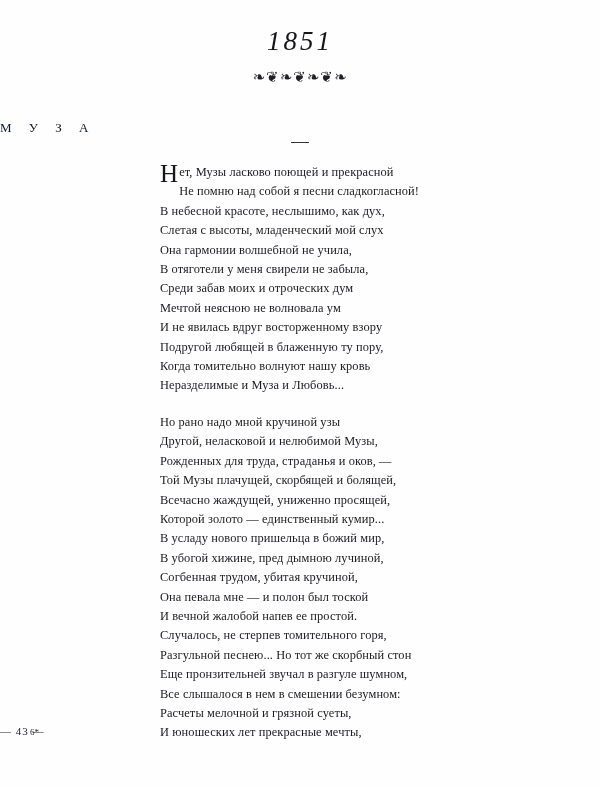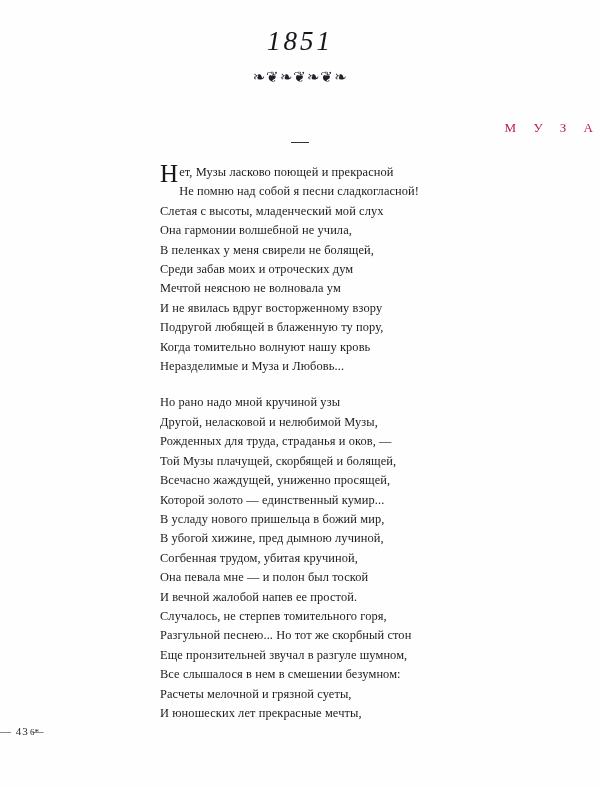--- a/index.html
+++ b/index.html
@@ -32,24 +32,24 @@
     text-align: center;
     font-size: 15px;
     letter-spacing: 1px;
     color: #20202a;
     margin-top: 4px;
     margin-bottom: 30px;
     font-family: "DejaVu Sans", sans-serif;
   }
 
   .poem-title {
-    text-align: right;
+    text-align: left;
     font-size: 13px;
     letter-spacing: 7px;
-    color: #be185d;
+    color: #0f172a;
     margin-top: 34px;
     margin-bottom: 3px;
     font-family: "Liberation Serif", serif;
   }
 
   .title-rule {
     width: 18px;
     height: 1px;
     background: #33333a;
     margin: 6px auto 20px auto;
@@ -126,23 +126,24 @@
   <div class="ornament">❧❦❧❦❧❦❧</div>
 
   <div class="poem-title">М У З А</div>
   <div class="title-rule"></div>
 
   <div class="body-block">
 
     <div class="stanza">
       <div class="line first-line"><span class="dropcap">Н</span><span>ет, Музы ласково поющей и прекрасной</span></div>
       <div class="line">Не помню над собой я песни сладкогласной!</div>
+      <div class="line">В небесной красоте, неслышимо, как дух,</div>
       <div class="line">Слетая с высоты, младенческий мой слух</div>
       <div class="line">Она гармонии волшебной не учила,</div>
-      <div class="line">В пеленках у меня свирели не болящей,</div>
+      <div class="line">В отяготели у меня свирели не забыла,</div>
       <div class="line">Среди забав моих и отроческих дум</div>
       <div class="line">Мечтой неясною не волновала ум</div>
       <div class="line">И не явилась вдруг восторженному взору</div>
       <div class="line">Подругой любящей в блаженную ту пору,</div>
       <div class="line">Когда томительно волнуют нашу кровь</div>
       <div class="line">Неразделимые и Муза и Любовь...</div>
     </div>
 
     <div class="stanza">
       <div class="line">Но рано надо мной кручиной узы</div>

